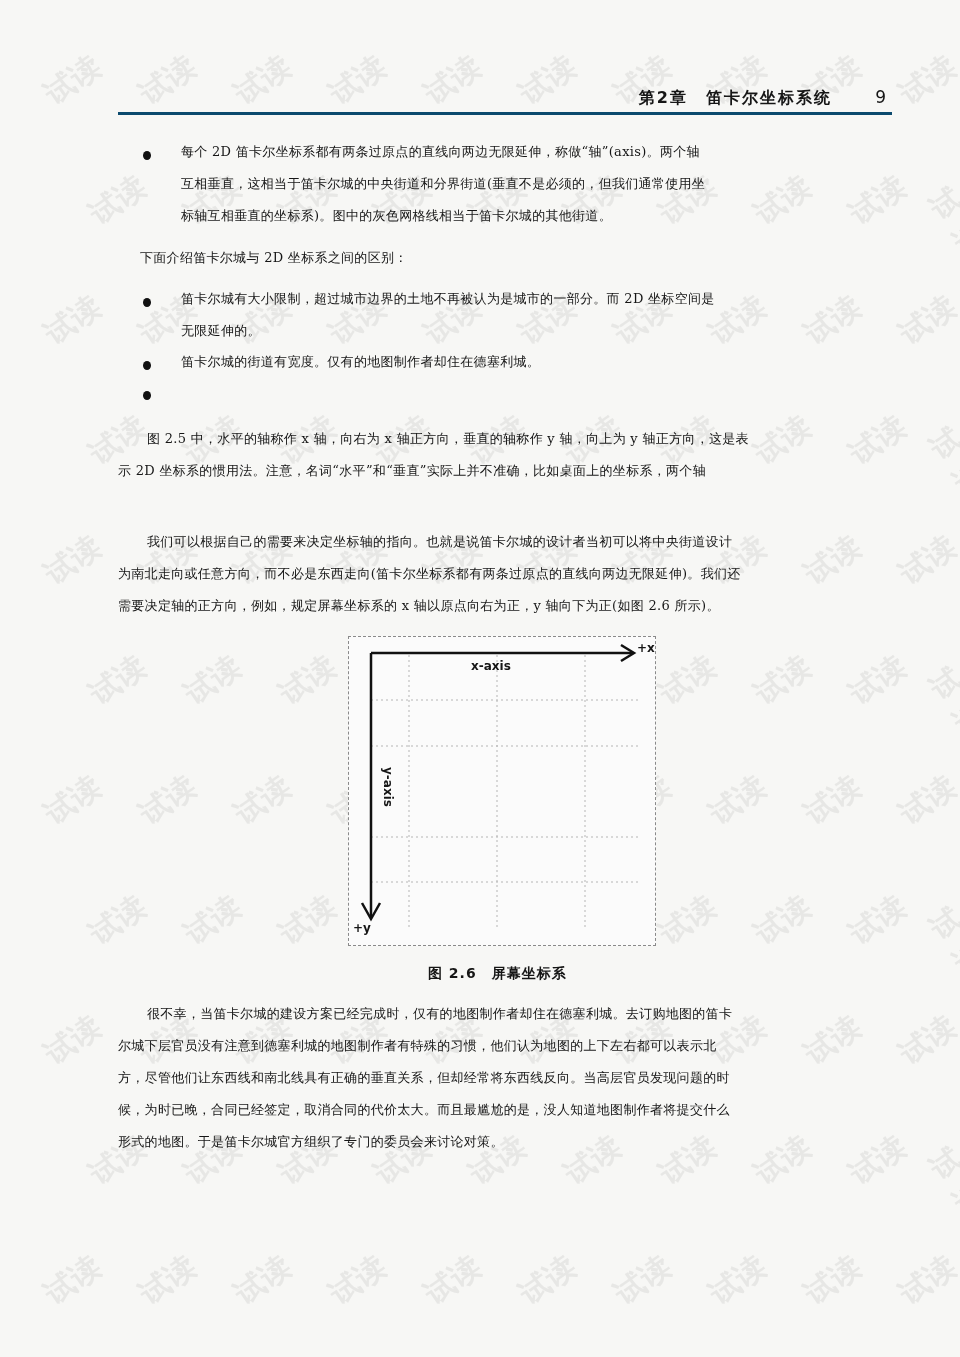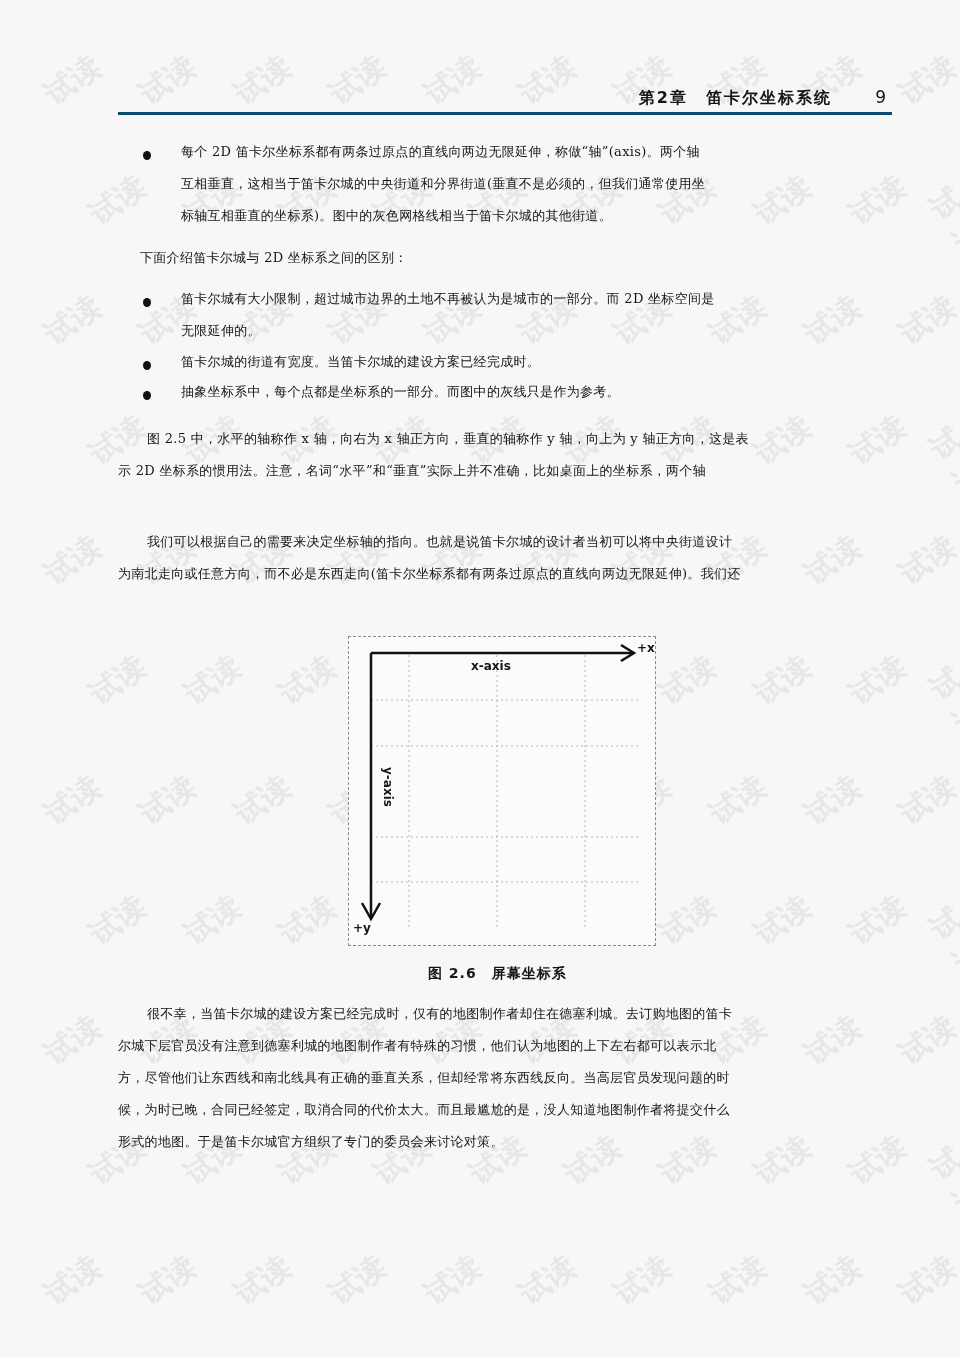--- a/index.html
+++ b/index.html
@@ -149,33 +149,33 @@
 
   <div class="para" style="left:140px;top:242px;">下面介绍笛卡尔城与 2D 坐标系之间的区别：</div>
 
   <div class="bullet" style="top:298px"></div>
   <div class="para" style="left:181px;top:283px;">
     <div>笛卡尔城有大小限制，超过城市边界的土地不再被认为是城市的一部分。而 2D 坐标空间是</div>
     <div>无限延伸的。</div>
   </div>
 
   <div class="bullet" style="top:361px"></div>
-  <div class="para" style="left:181px;top:346px;">笛卡尔城的街道有宽度。当笛卡尔城的建设方案已经完成时。</div>
+  <div class="para" style="left:181px;top:346px;">笛卡尔城的街道有宽度。仅有的地图制作者却住在德塞利城。</div>
 
   <div class="bullet" style="top:391px"></div>
-  <div class="para" style="left:181px;top:376px;">抽象坐标系中，每个点都是坐标系的一部分。而图中的灰线只是作为参考。</div>
 
   <div class="para" style="left:118px;top:423px;">
     <div style="padding-left:29px">图 2.5 中，水平的轴称作 x 轴，向右为 x 轴正方向，垂直的轴称作 y 轴，向上为 y 轴正方向，这是表</div>
     <div>示 2D 坐标系的惯用法。注意，名词“水平”和“垂直”实际上并不准确，比如桌面上的坐标系，两个轴</div>
   </div>
 
   <div class="para" style="left:118px;top:526px;">
     <div style="padding-left:29px">我们可以根据自己的需要来决定坐标轴的指向。也就是说笛卡尔城的设计者当初可以将中央街道设计</div>
     <div>为南北走向或任意方向，而不必是东西走向(笛卡尔坐标系都有两条过原点的直线向两边无限延伸)。我们还</div>
+    <div>需要决定轴的正方向，例如，规定屏幕坐标系的 x 轴以原点向右为正，y 轴向下为正(如图 2.6 所示)。</div>
   </div>
 
   <div class="figure">
     <svg width="306" height="308" viewBox="0 0 306 308">
       <g stroke="#b5b5b5" stroke-width="1" stroke-dasharray="2,3" fill="none">
         <line x1="60" y1="18" x2="60" y2="290"></line>
         <line x1="148" y1="18" x2="148" y2="290"></line>
         <line x1="236" y1="18" x2="236" y2="290"></line>
         <line x1="22" y1="63" x2="290" y2="63"></line>
         <line x1="22" y1="109" x2="290" y2="109"></line>

